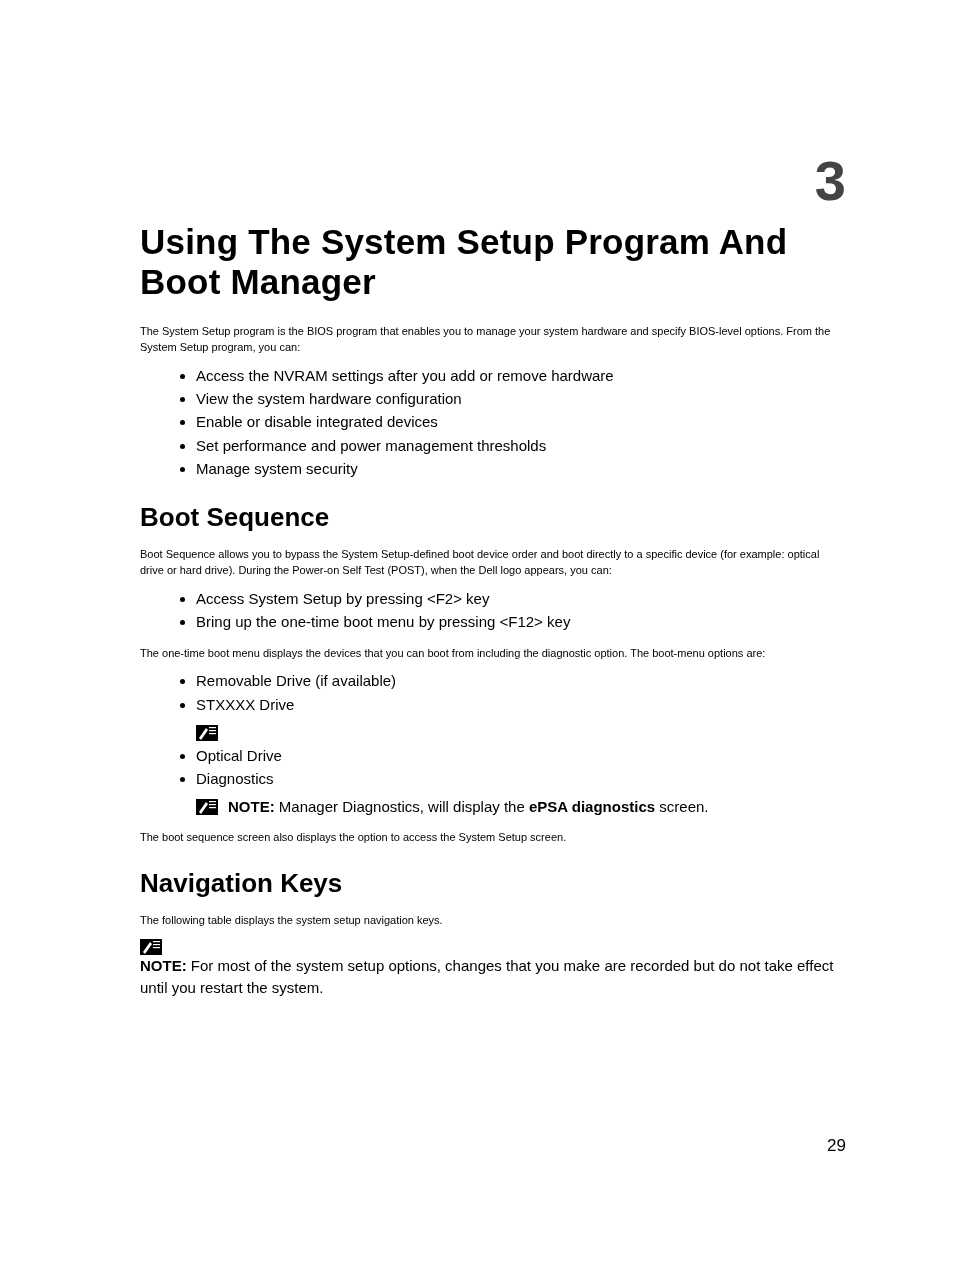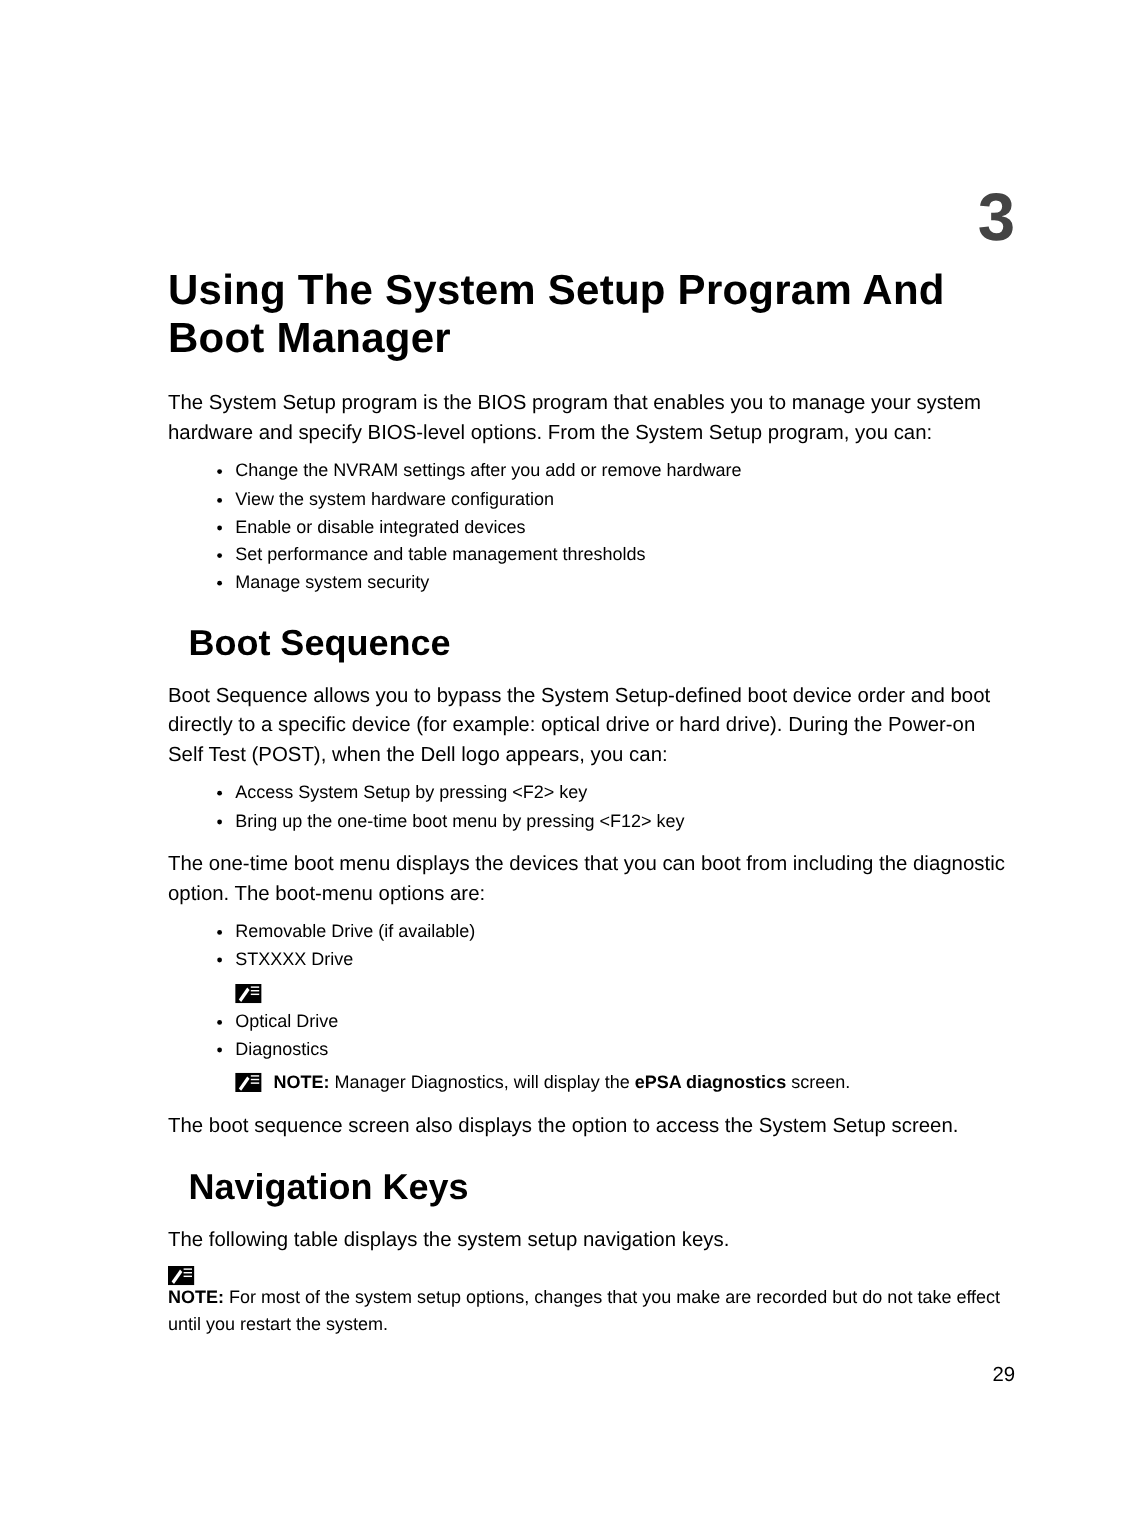--- a/index.html
+++ b/index.html
@@ -28,28 +28,28 @@
   h1 {
     font-family: "Arial Narrow", Arial, sans-serif;
     font-size: 35px;
     font-weight: 600;
     margin: 62px 0 22px 0;
     letter-spacing: 0.2px;
     font-stretch: condensed;
   }
   h2 {
     font-family: "Arial Narrow", Arial, sans-serif;
-    font-size: 30px;
+    font-size: 26px;
     font-weight: 600;
-    margin: 22px 0 14px 17px;
+    margin: 22px 0 14px 0;
     font-stretch: condensed;
   }
   p {
     font-family: "Arial Narrow", Arial, sans-serif;
-    font-size: 17px;
+    font-size: 11px;
     line-height: 1.45;
     margin: 0 0 8px 0;
     font-stretch: condensed;
   }
   ul {
     margin: 4px 0 12px 0;
     padding-left: 56px;
   }
   li {
     font-family: "Arial Narrow", Arial, sans-serif;
@@ -94,24 +94,24 @@
 
 <div class="page">
 
   <div class="chapter-number">3</div>
 
   <h1>Using The System Setup Program And Boot Manager</h1>
 
   <p>The System Setup program is the BIOS program that enables you to manage your system hardware and specify BIOS-level options. From the System Setup program, you can:</p>
 
   <ul>
-    <li>Change the NVRAM settings after you add or remove hardware</li>
+    <li>Access the NVRAM settings after you add or remove hardware</li>
     <li>View the system hardware configuration</li>
     <li>Enable or disable integrated devices</li>
-    <li>Set performance and table management thresholds</li>
+    <li>Set performance and power management thresholds</li>
     <li>Manage system security</li>
   </ul>
 
   <h2>Boot Sequence</h2>
 
   <p>Boot Sequence allows you to bypass the System Setup-defined boot device order and boot directly to a specific device (for example: optical drive or hard drive). During the Power-on Self Test (POST), when the Dell logo appears, you can:</p>
 
   <ul>
     <li>Access System Setup by pressing &lt;F2&gt; key</li>
     <li>Bring up the one-time boot menu by pressing &lt;F12&gt; key</li>

